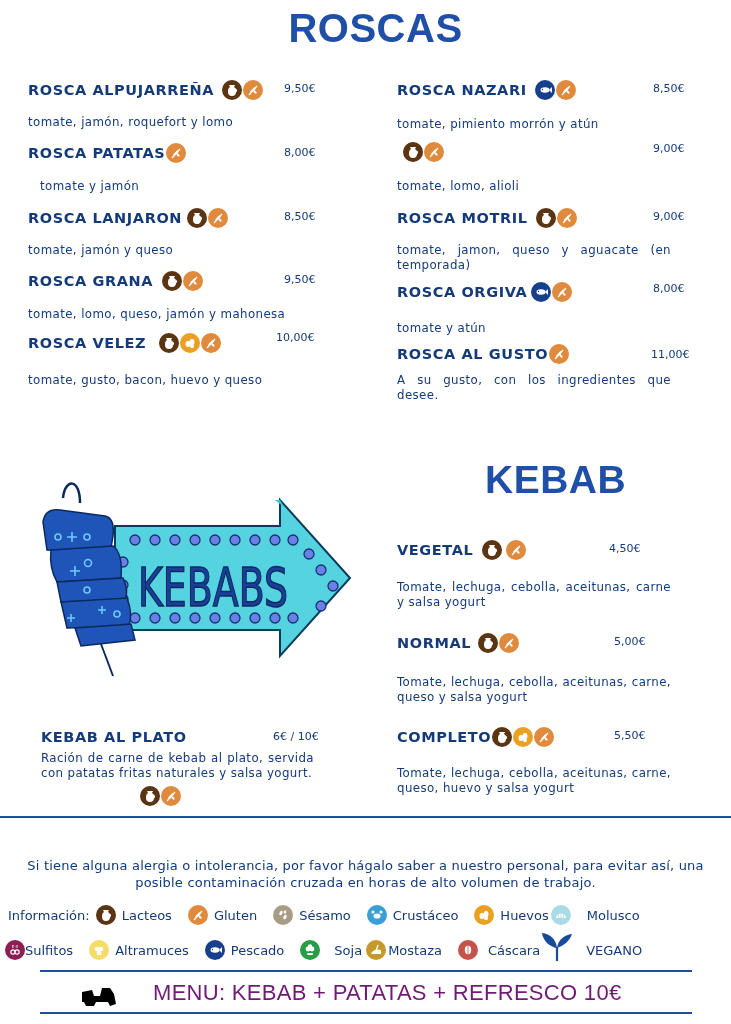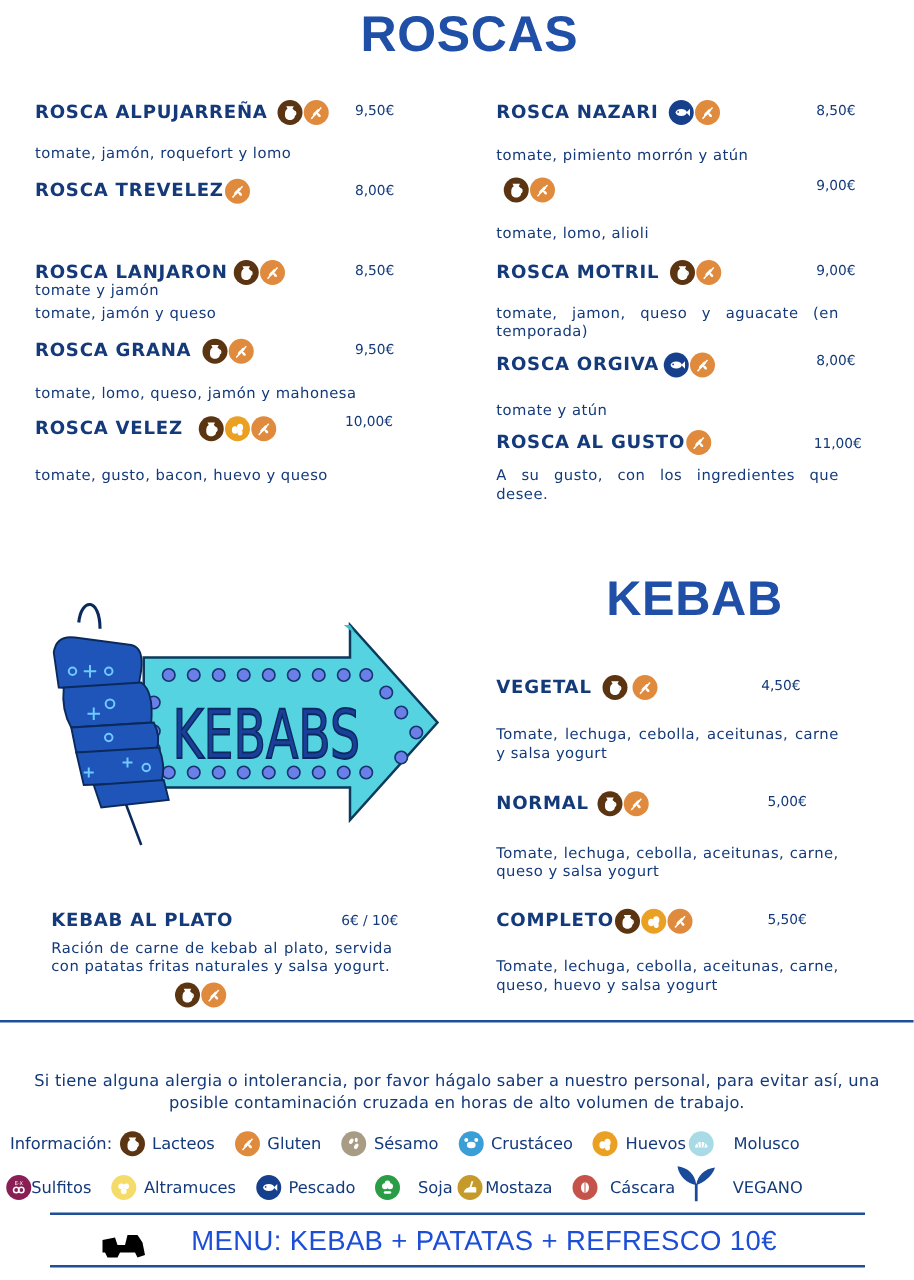--- a/index.html
+++ b/index.html
@@ -62,21 +62,21 @@
   .legend-row .lg { display: inline-flex; align-items: center; }
   .legend-row .lg .aicon { margin-right: 6px; }
   .legend-row .lbl { margin-right: 16px; }
 
   #menu-bar {
     position: absolute; left: 40px; width: 652px; top: 972px; height: 52px;
     display: flex; align-items: center;
   }
   #menu-text {
     position: absolute; left: 113px; top: 8px; font-family: "Liberation Sans", sans-serif;
-    font-size: 22px; color: #1d4ed8; letter-spacing: 0.3px; white-space: nowrap;
+    font-size: 22px; color: #701a75; letter-spacing: 0.3px; white-space: nowrap;
   }
 </style>
 </head>
 <body>
 
 <svg width="0" height="0" style="position:absolute">
   <defs>
     <symbol id="s-jug" viewBox="0 0 14 14">
         <path d="M4 2h6l-1 2c2 1 2 3 2 5 0 2-1 4-4 4S3 11 3 9c0-2 0-4 2-5z" fill="#fff"></path>
         <path d="M10 6c2 0 2 3 0 3" stroke="#fff" stroke-width="1.2" fill="none"></path>
@@ -152,31 +152,31 @@
         <svg>
           <use href="#s-wheat"></use>
         </svg>
       </span>
     </span>
 </div>
 <div class="item-price" style="left:284px;top:82px;">9,50€</div>
 <div class="item-desc" style="left:28px;top:115px;">tomate, jamón, roquefort y lomo</div>
 
 <div class="item-name" style="left:28px;top:143px;">
-  <span>ROSCA TREVELEZ</span>
+  <span>ROSCA PATATAS</span>
   <span class="icons" style="margin-left:1px">
       <span class="aicon ic-gluten">
         <svg>
           <use href="#s-wheat"></use>
         </svg>
       </span>
     </span>
 </div>
 <div class="item-price" style="left:284px;top:146px;">8,00€</div>
-<div class="item-desc" style="left:28px;top:179px;margin-top:46px;">tomate y jamón</div>
+<div class="item-desc" style="left:40px;top:179px;">tomate y jamón</div>
 
 <div class="item-name" style="left:28px;top:208px;">
   <span>ROSCA LANJARON</span>
   <span class="icons" style="margin-left:5px">
       <span class="aicon ic-lacteos">
         <svg>
           <use href="#s-jug"></use>
         </svg>
       </span>
       <span class="aicon ic-gluten">

